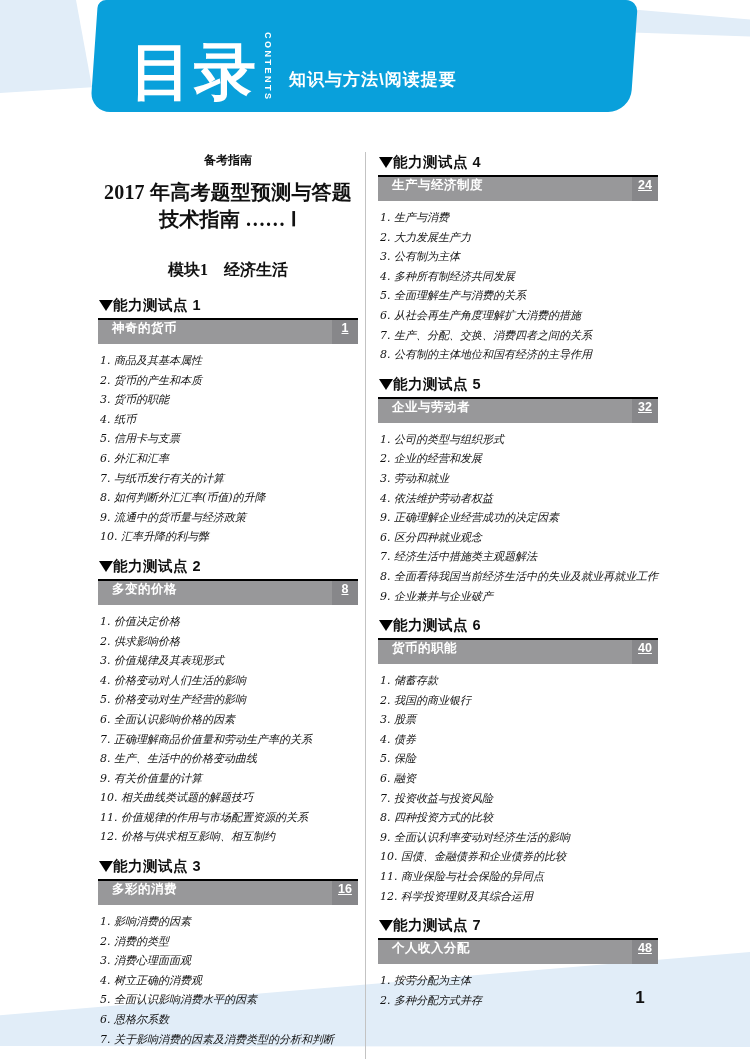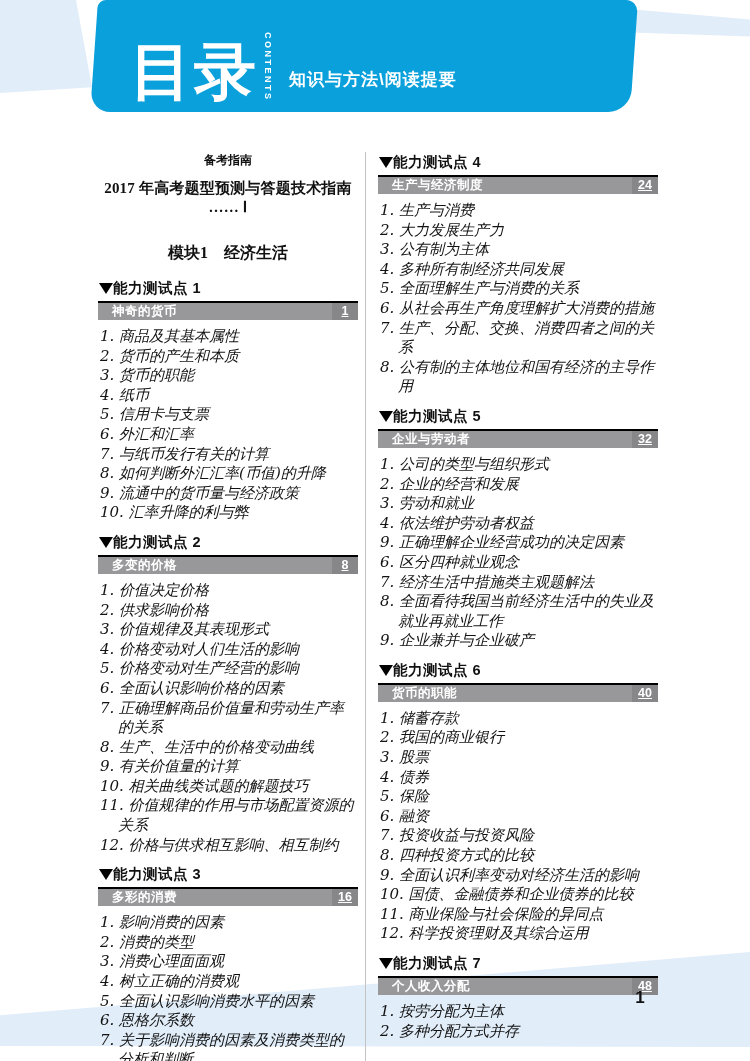--- a/index.html
+++ b/index.html
@@ -31,34 +31,34 @@
   .header-subtitle{font-size:17px;font-weight:bold;margin:0 0 9px 16px;letter-spacing:1px;}
 
   
   .content{position:absolute;left:98px;top:150px;display:flex;z-index:1;}
   .col-left{width:260px;}
   .divider{width:1px;background:#c3c3c3;margin:2px 12px 0 7px;}
   .col-right{width:280px;padding-top:3px;}
 
   .intro{text-align:center;}
   .intro-heading{font-size:12px;font-weight:bold;margin:2px 0 10px;}
-  .intro-line{font-size:15px;font-weight:bold;font-family:"Liberation Serif",serif;letter-spacing:0.2px;}
+  .intro-line{font-size:20px;font-weight:bold;font-family:"Liberation Serif",serif;letter-spacing:0.2px;}
   .module-heading{font-size:16px;font-weight:bold;font-family:"Liberation Serif",serif;margin:27px 0 15px;}
 
   .section{margin-bottom:5px;}
   .sec-head{display:flex;align-items:center;border-bottom:2.5px solid #000;padding:0 0 3px 1px;}
   .tri{width:0;height:0;border-left:7px solid transparent;border-right:7px solid transparent;
        border-top:11px solid #000;}
   .sec-label{font-size:14.5px;font-weight:bold;letter-spacing:0.5px;}
   .sec-bar{display:flex;align-items:stretch;background:var(--bar);color:#fff;font-weight:bold;
-           font-size:12.5px;height:17px;line-height:17px;}
+           font-size:12.5px;height:24px;line-height:17px;}
   .sec-name{flex:1;padding-left:14px;letter-spacing:0.5px;}
   .sec-page{width:26px;background:var(--barCell);text-align:center;text-decoration:underline;}
   .sec-items{list-style:none;margin:7px 0 10px;padding:0 0 0 2px;
-             font-family:"DejaVu Serif",serif;font-style:italic;font-size:15px;
+             font-family:"DejaVu Serif",serif;font-style:italic;font-size:11px;
              line-height:19.6px;color:#121212;}
   .sec-items li{padding-left:18px;text-indent:-18px;}
 
   .page-num{position:absolute;left:628px;top:988px;width:24px;text-align:center;
             font-size:17px;font-weight:bold;color:#111;z-index:1;}
 </style>
 </head>
 <body>
 
 <div class="page">

